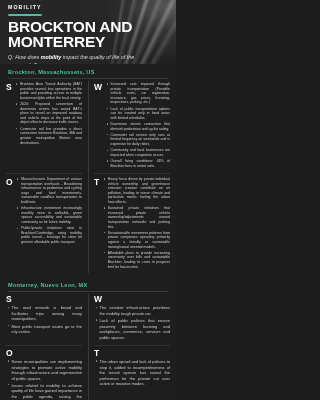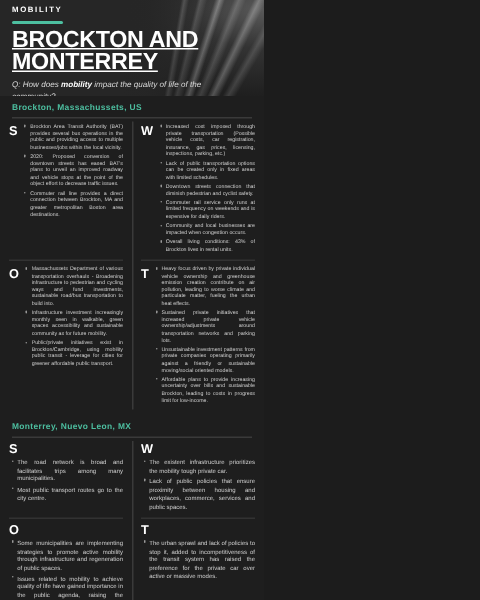--- a/index.html
+++ b/index.html
@@ -36,21 +36,21 @@
   .hdr-inner{position:relative;padding:5px 8px 0 8px;}
   .kicker{
     font-size:5.2px;font-weight:bold;letter-spacing:1.1px;
     color:#ffffff;text-transform:uppercase;line-height:1;
   }
   .accent-rule{
     width:34px;height:2px;background:#4dbfa0;margin:3.5px 0 4px 0;border-radius:1px;
   }
   .title{
     font-size:15.5px;font-weight:bold;line-height:.96;letter-spacing:-.2px;
-    color:#ffffff;text-transform:uppercase;margin:0;text-decoration:underline;
+    color:#ffffff;text-transform:uppercase;margin:0;
   }
   .subq{
     margin-top:5px;font-size:5.4px;line-height:1.35;font-style:italic;color:#d8d8d8;
     max-width:132px;
   }
   .subq b{font-style:italic;font-weight:bold;color:#ffffff;}
 
   
   .swot-block{position:relative;padding:0 0 2px 0;}
   .city-label{

